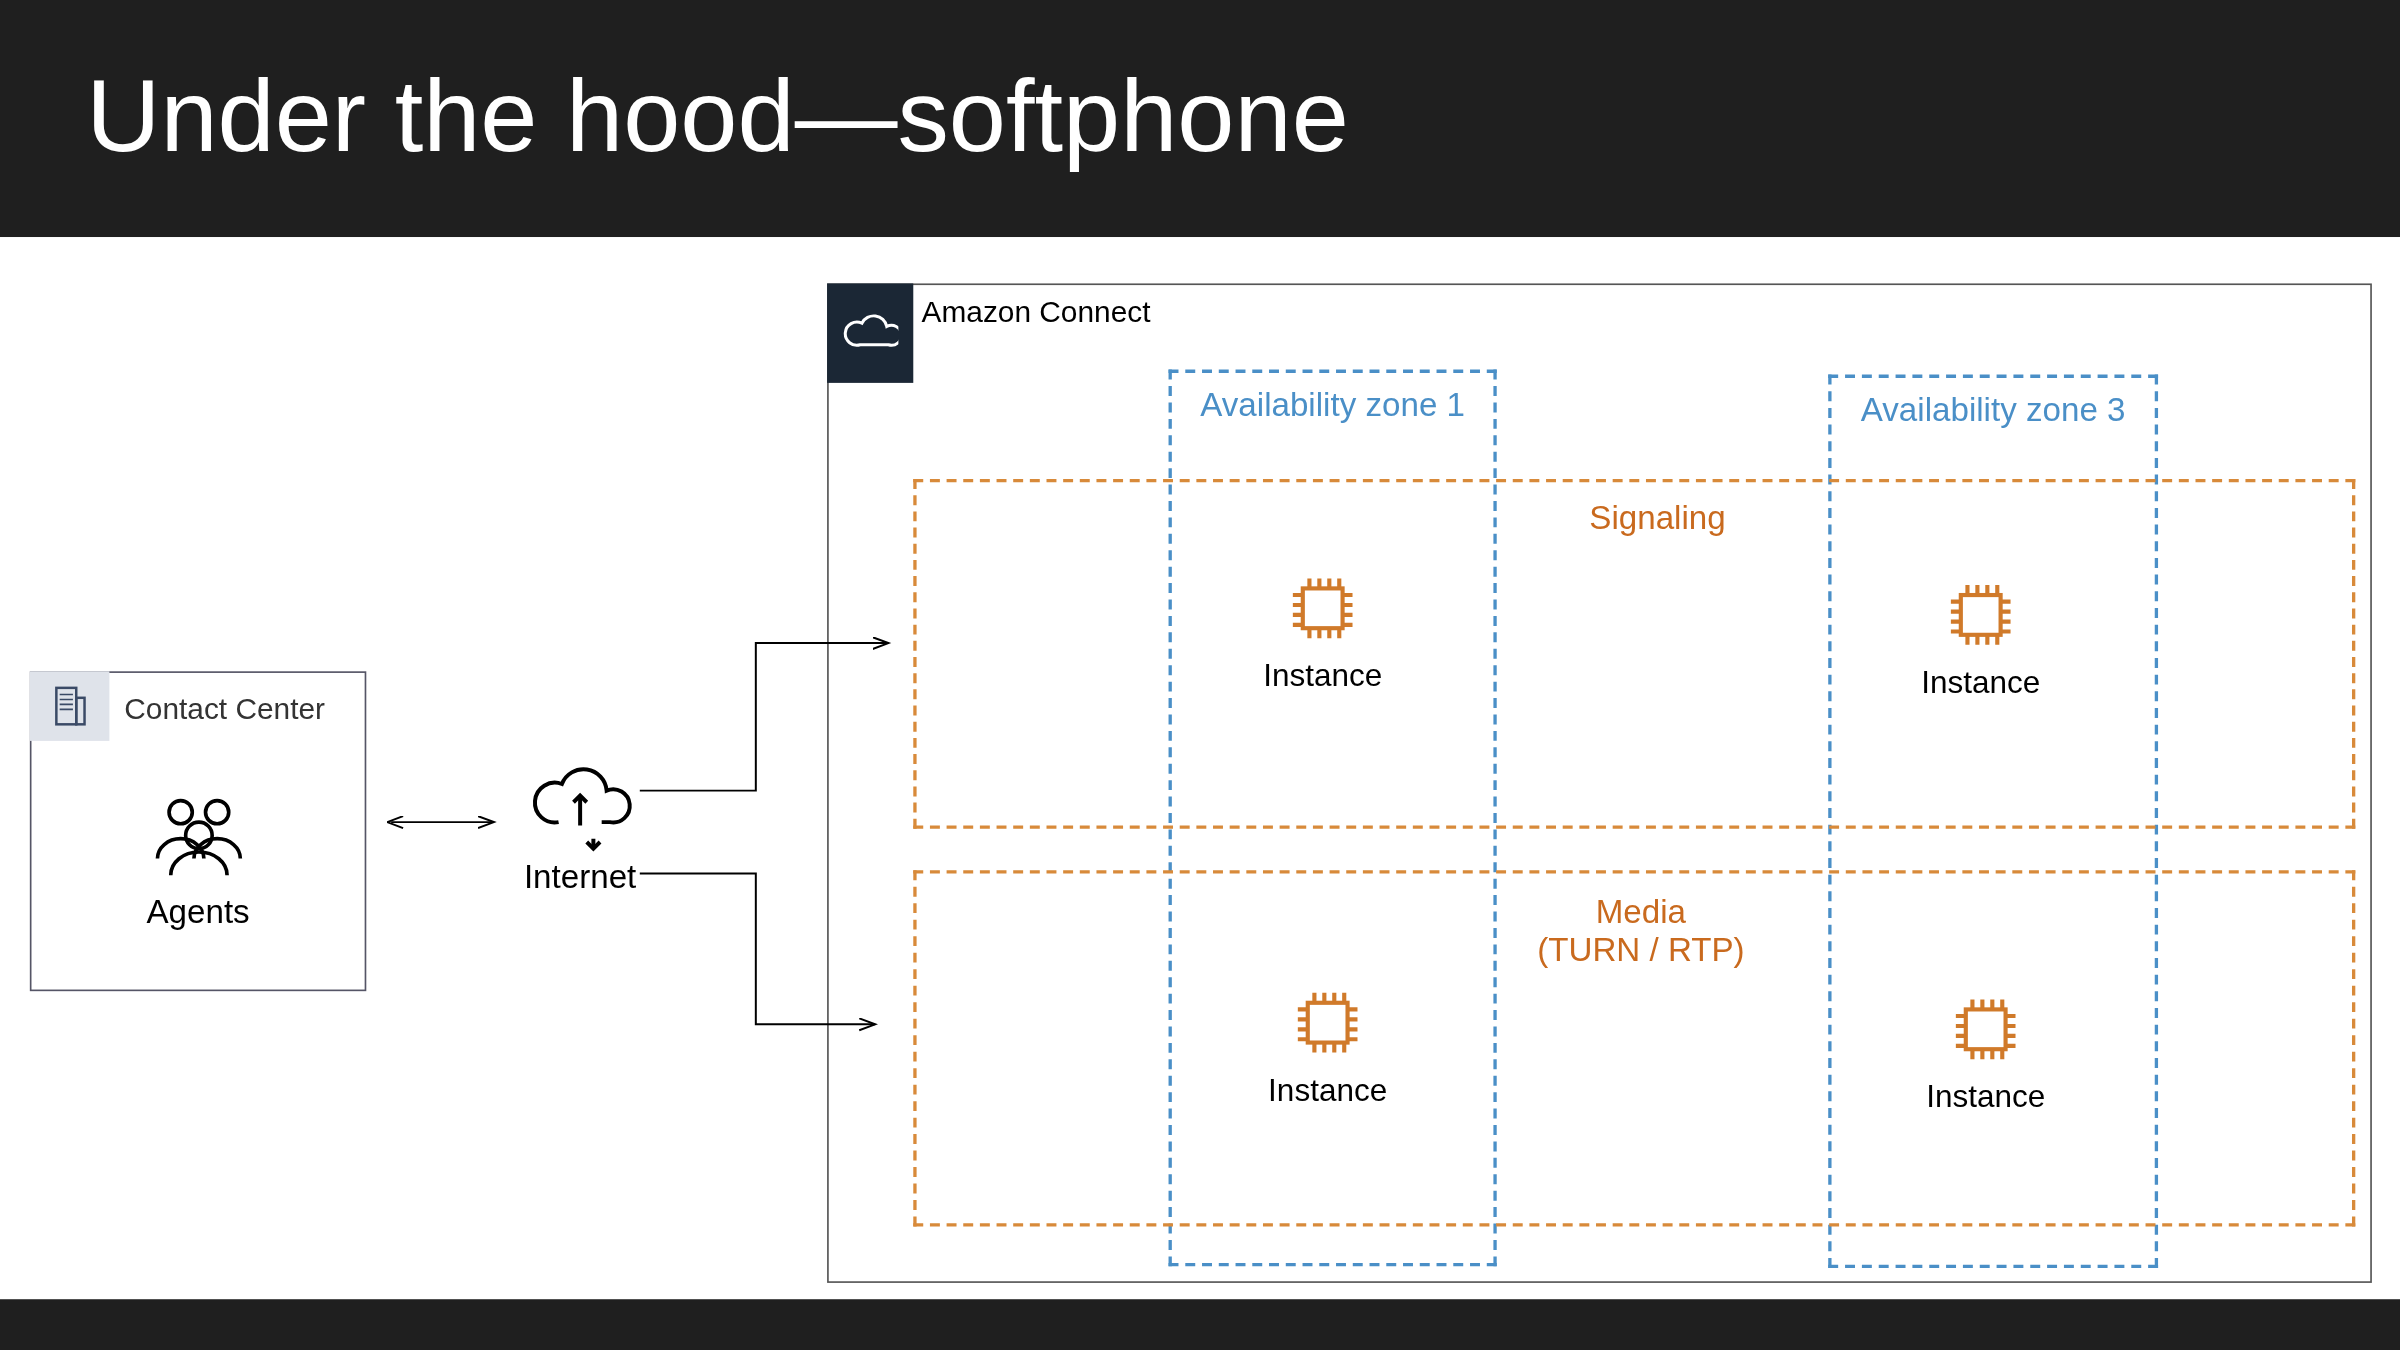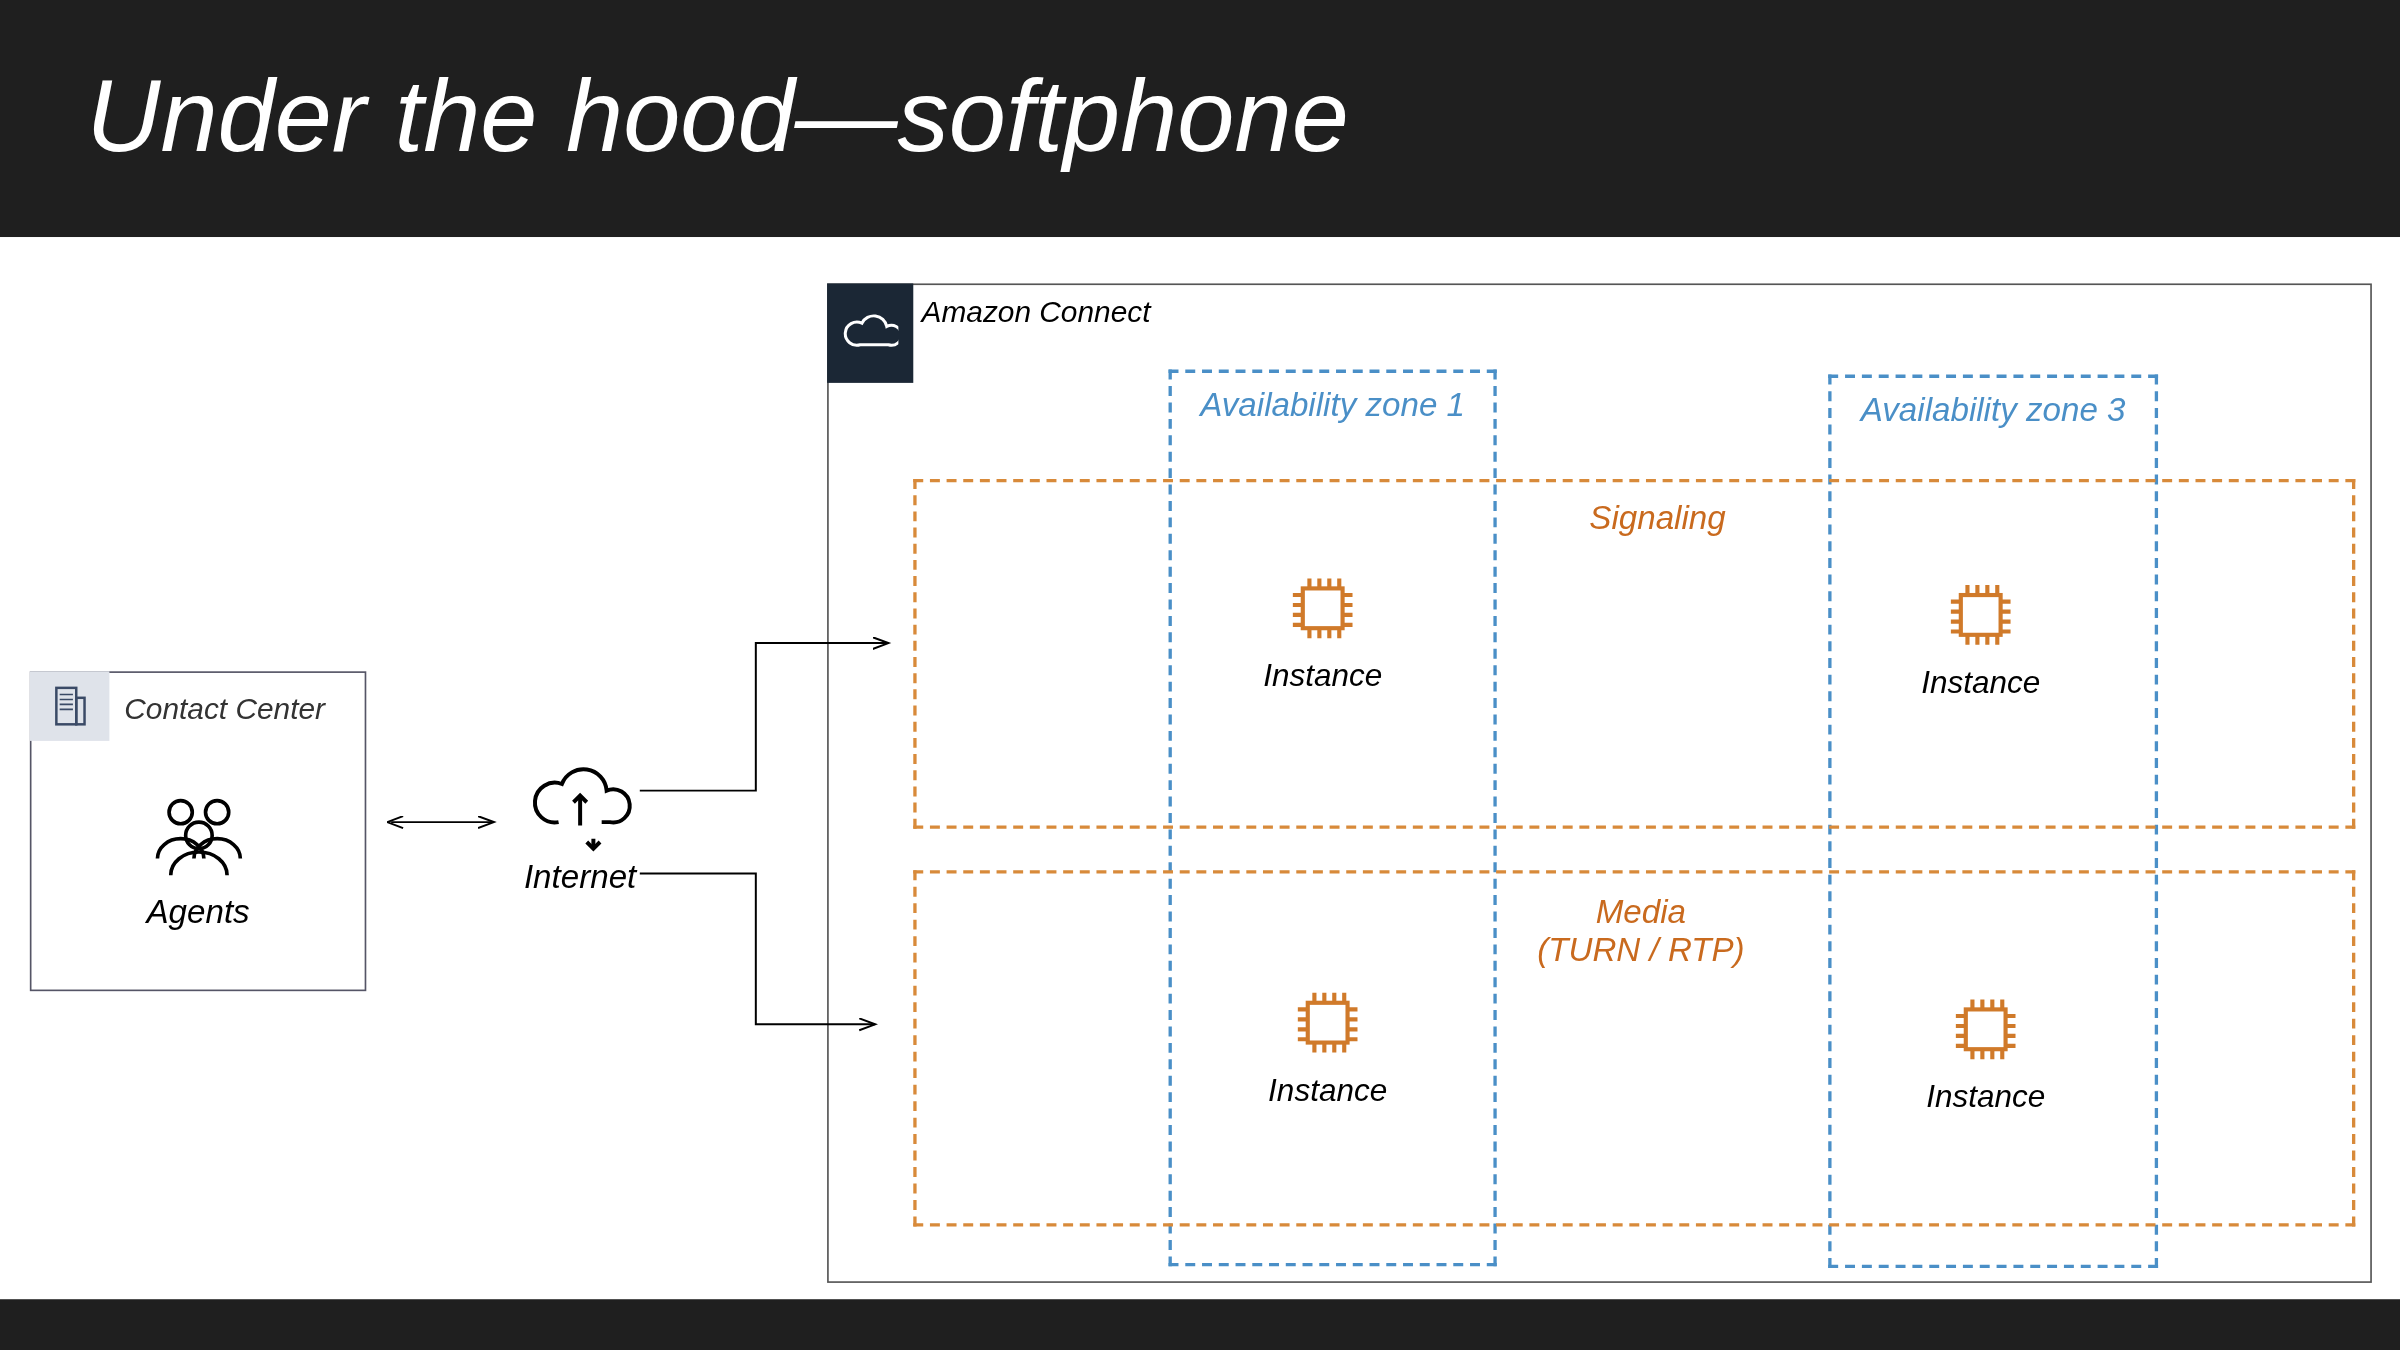--- a/index.html
+++ b/index.html
@@ -1,17 +1,17 @@
 <!DOCTYPE html>
 <html><head>
 <meta charset="utf-8">
 <style>
   * { box-sizing: border-box; margin: 0; padding: 0; }
   html, body { width: 2400px; height: 1350px; font-family: "Segoe UI", "Helvetica Neue", Arial, sans-serif; background:#1f1f1f; }
-  .stage { position: relative; width: 2400px; height: 1350px; font-style: italic; }
+  .stage { position: relative; width: 2400px; height: 1350px; }
 
   
   .scaler { position:absolute; top:0; left:0; transform-origin: top left; transform: scale(1.6575); width:1448px; height:815px; }
 
   .slide { position: absolute; top:0; left:0; width: 1448px; height: 815px; background: #1f1f1f; }
   .titlebar { position:absolute; top:0; left:0; width:1448px; height:143px; background:#1f1f1f; }
   .title { position:absolute; left:52px; top:34px; color:#fff; font-size:62px; font-weight:300; letter-spacing:0px; }
   .canvas { position:absolute; top:143px; left:0; width:1448px; height:641px; background:#fff; }
   .footer { position:absolute; top:784px; left:0; width:1448px; height:31px; background:#1f1f1f; }
 

